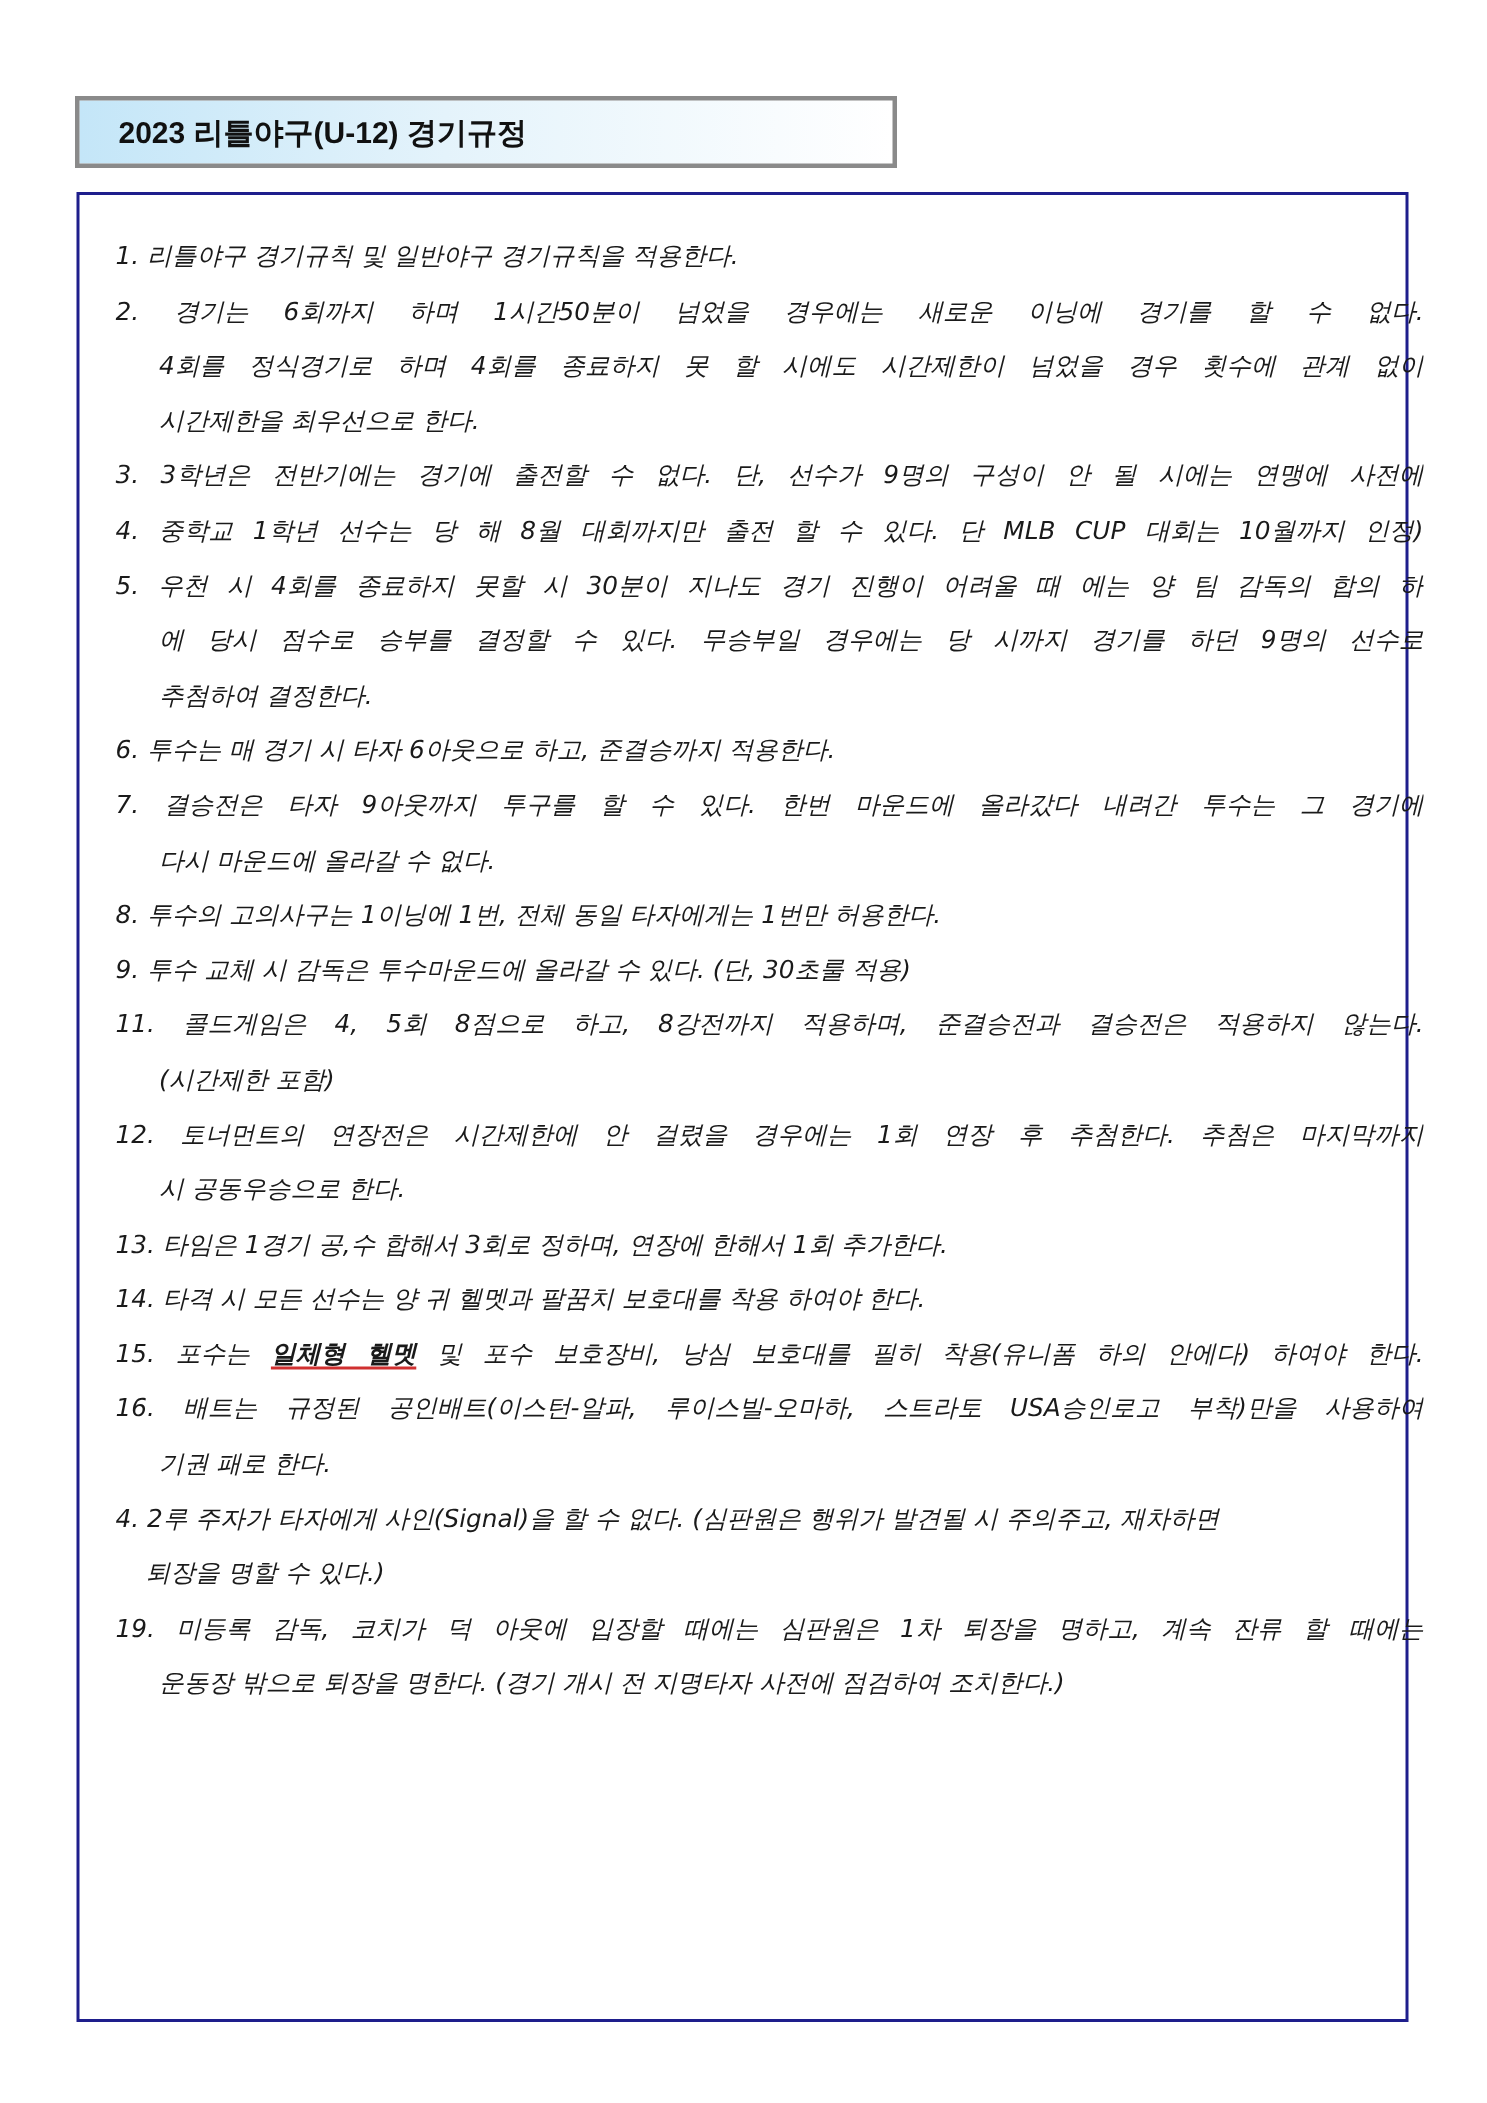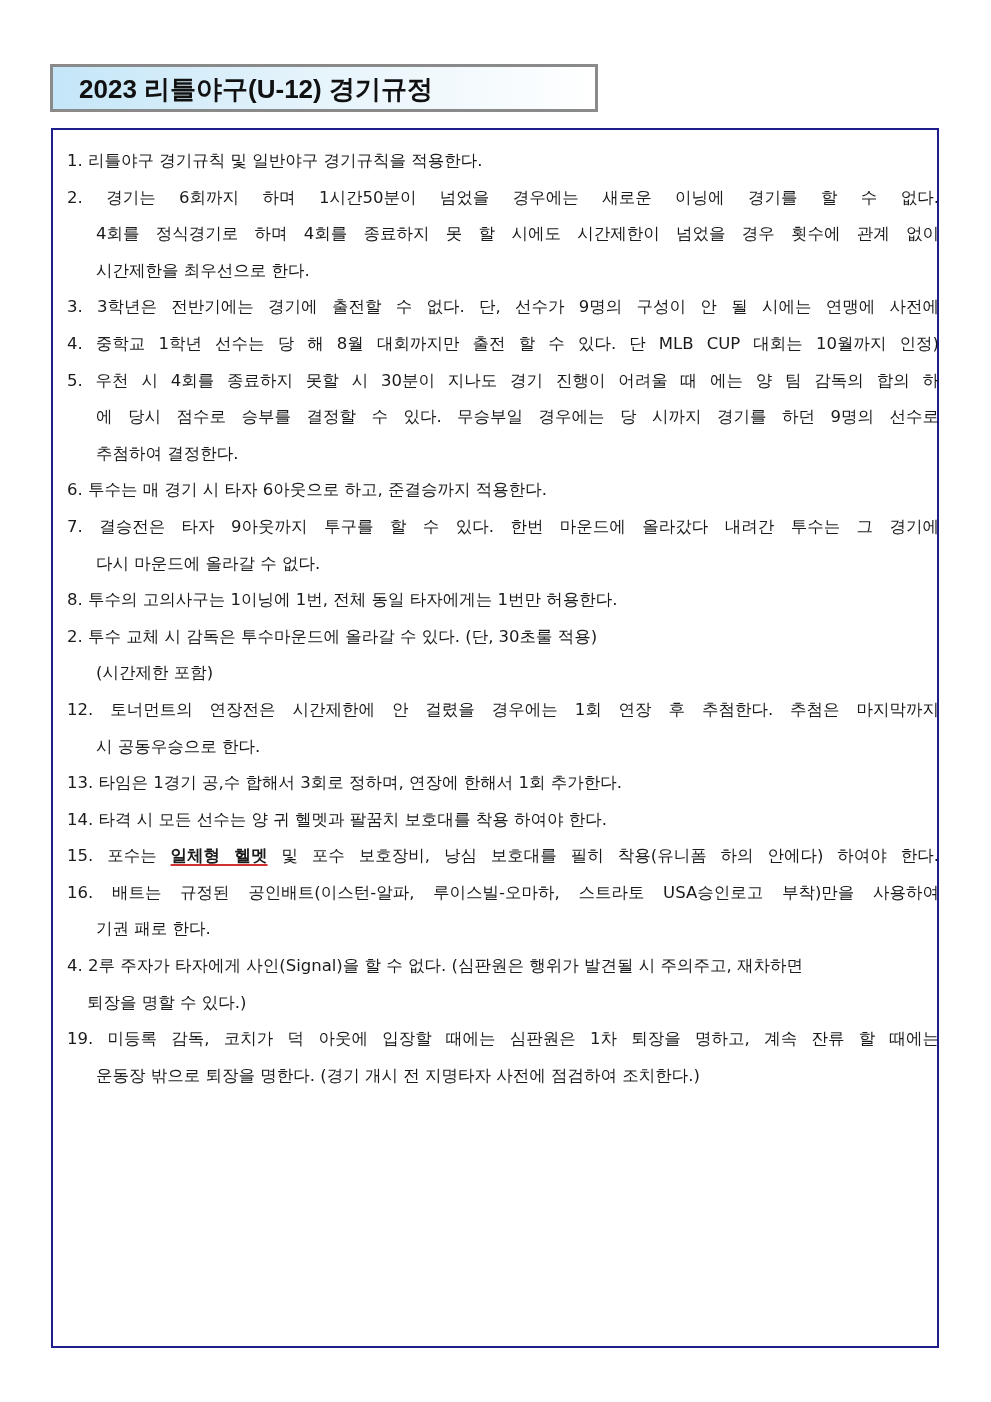--- a/index.html
+++ b/index.html
@@ -9,28 +9,28 @@
   }
   .title-box {
     position: absolute; left: 50px; top: 64px; width: 542px; height: 42px;
     border: 3px solid #8a8a8a;
     background: linear-gradient(to right, #c4e6f8 0%, #e4f3fb 45%, #ffffff 100%);
     box-sizing: content-box;
   }
   .title-text {
     position: absolute; left: 26px; top: 3px;
     font-family: "Liberation Sans", "DejaVu Sans", sans-serif;
-    font-size: 26px; font-weight: bold; color: #111; letter-spacing: 0px;
+    font-size: 20px; font-weight: bold; color: #111; letter-spacing: 0px;
     line-height: 38px; white-space: nowrap;
   }
   .rules-box {
     position: absolute; left: 51px; top: 128px; width: 884px; height: 1216px;
     border: 2px solid #1e1e8c; box-sizing: content-box;
   }
-  .rules-list { position: absolute; left: 8px; top: 10px; width: 872px; margin: 6px; padding: 0; list-style: none; }
+  .rules-list { position: absolute; left: 8px; top: 10px; width: 872px; margin: 16px; padding: 0; list-style: none; font-style: italic; }
   .line {
     height: 36.6px; line-height: 30px; font-size: 16.5px; white-space: nowrap;
     overflow: hidden; text-align: justify; text-align-last: justify;
   }
   .line.last { text-align-last: left; }
   .indent { padding-left: 29px; }
   .indent-small { padding-left: 20px; }
   .emph { font-weight: bold; text-decoration: underline; text-decoration-color: #d03030; text-decoration-thickness: 2px; text-underline-offset: 3px; }
 </style>
 </head>
@@ -57,23 +57,24 @@
     <div class="line indent">에 당시 점수로 승부를 결정할 수 있다. 무승부일 경우에는 당 시까지 경기를 하던 9명의 선수로</div>
     <div class="line indent last">추첨하여 결정한다.</div>
 
     <div class="line last">6. 투수는 매 경기 시 타자 6아웃으로 하고, 준결승까지 적용한다.</div>
 
     <div class="line">7. 결승전은 타자 9아웃까지 투구를 할 수 있다. 한번 마운드에 올라갔다 내려간 투수는 그 경기에</div>
     <div class="line indent last">다시 마운드에 올라갈 수 없다.</div>
 
     <div class="line last">8. 투수의 고의사구는 1이닝에 1번, 전체 동일 타자에게는 1번만 허용한다.</div>
 
-    <div class="line last">2. 투수 교체 시 감독은 투수마운드에 올라갈 수 있다. (단, 30초룰 적용)</div>
+    <div class="line last">9. 투수 교체 시 감독은 투수마운드에 올라갈 수 있다. (단, 30초룰 적용)</div>
 
 
+    <div class="line">11. 콜드게임은 4, 5회 8점으로 하고, 8강전까지 적용하며, 준결승전과 결승전은 적용하지 않는다.</div>
     <div class="line indent last">(시간제한 포함)</div>
 
     <div class="line">12. 토너먼트의 연장전은 시간제한에 안 걸렸을 경우에는 1회 연장 후 추첨한다. 추첨은 마지막까지</div>
     <div class="line indent last">시 공동우승으로 한다.</div>
 
     <div class="line last">13. 타임은 1경기 공,수 합해서 3회로 정하며, 연장에 한해서 1회 추가한다.</div>
 
     <div class="line last">14. 타격 시 모든 선수는 양 귀 헬멧과 팔꿈치 보호대를 착용 하여야 한다.</div>
 
     <div class="line"><span>15. 포수는 </span><span class="emph">일체형 헬멧</span><span> 및 포수 보호장비, 낭심 보호대를 필히 착용(유니폼 하의 안에다) 하여야 한다.</span></div>

